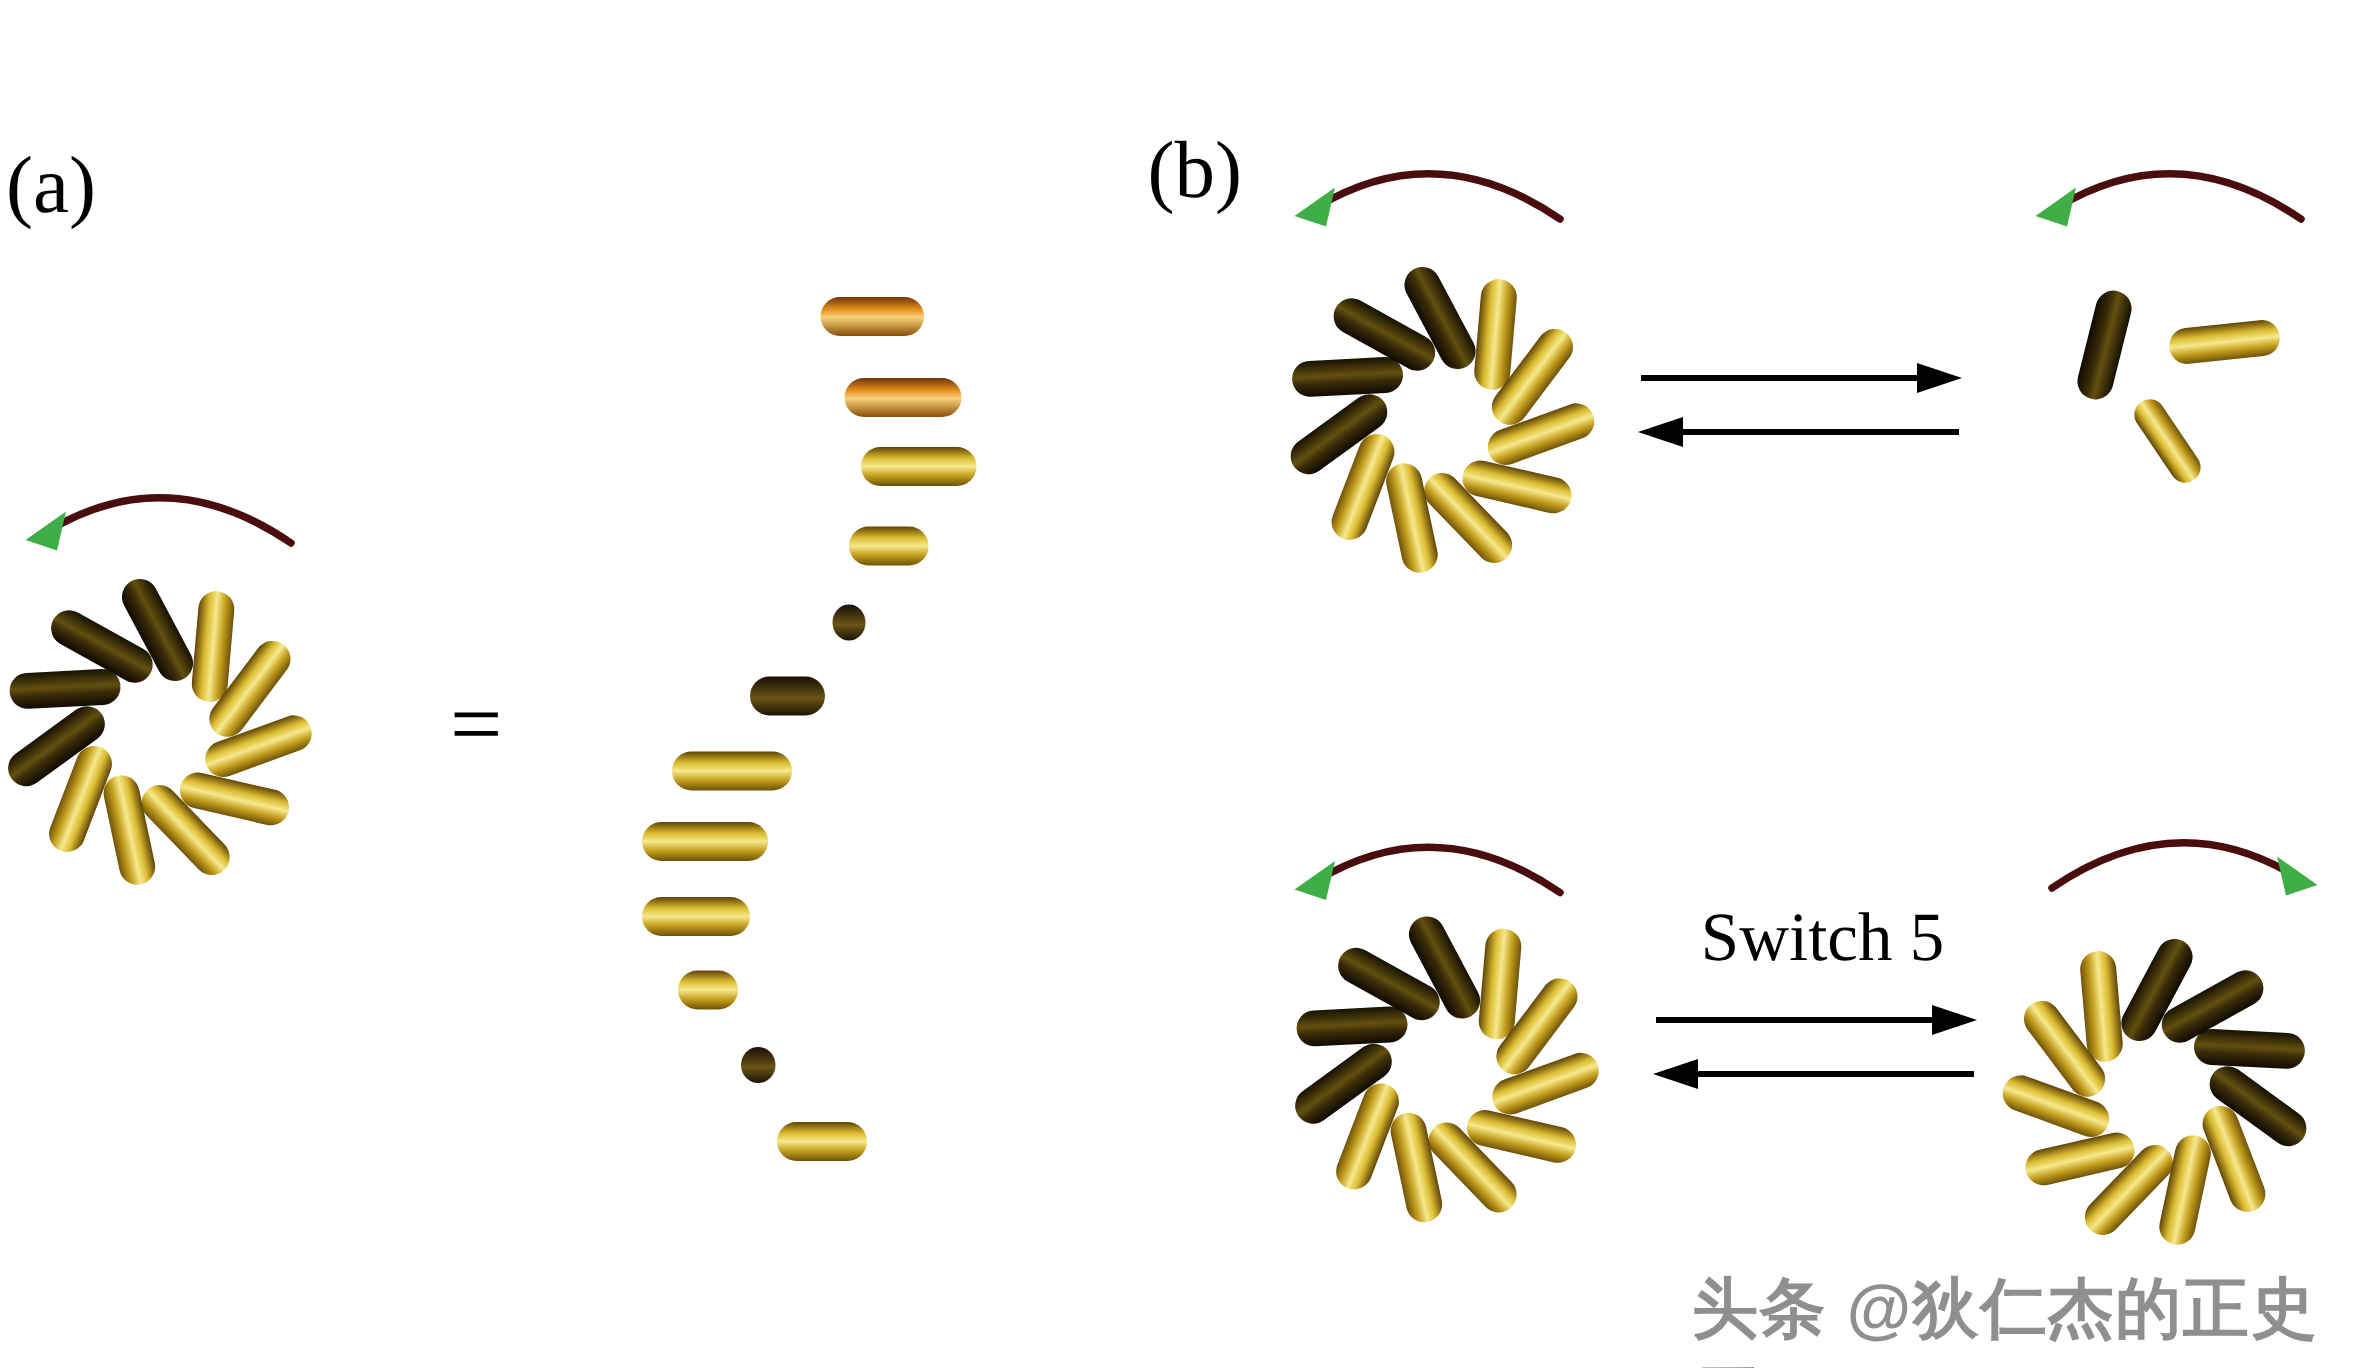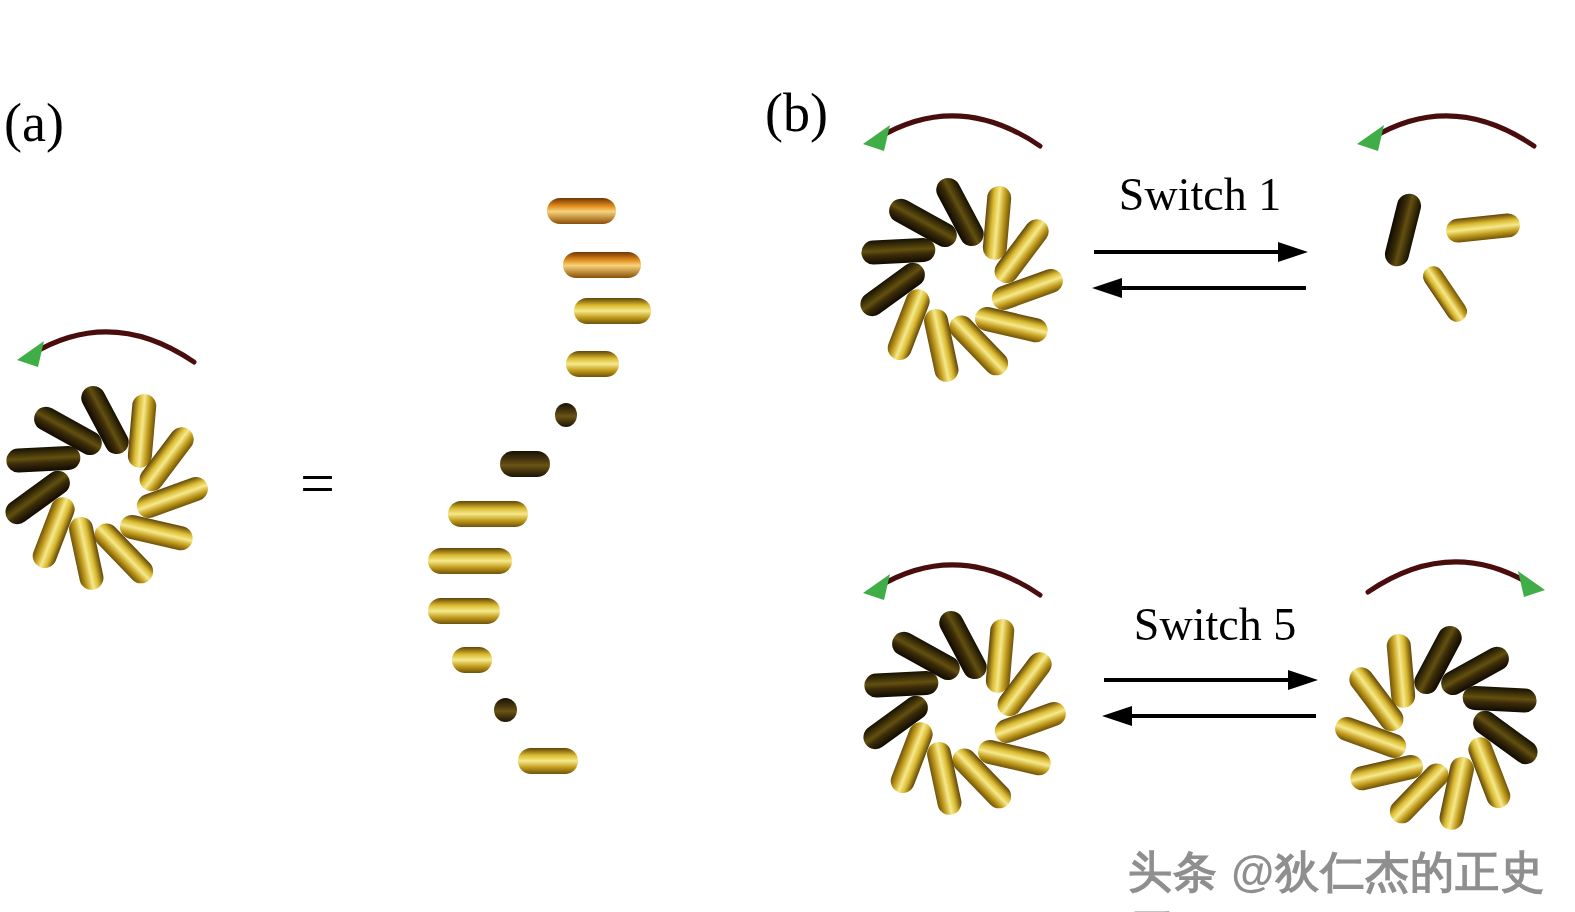--- a/index.html
+++ b/index.html
@@ -131,21 +131,20 @@
   <div class="abs panel-label" style="left:765px;top:82px;">(b)</div>
 
   <svg class="abs" style="left:858px;top:96px;" width="200" height="65" xmlns="http://www.w3.org/2000/svg">
     <use href="#arcccw"></use>
   </svg>
 
   <svg class="abs" style="left:850px;top:170px;" width="220" height="220" xmlns="http://www.w3.org/2000/svg">
     <use href="#rosette"></use>
   </svg>
 
-  <div class="abs switch-label" style="left:1085px;top:168px;">Switch 1</div>
 
   <svg class="abs" style="left:1090px;top:232px;" width="220" height="75" xmlns="http://www.w3.org/2000/svg">
     <use href="#eqarrows"></use>
   </svg>
 
   <svg class="abs" style="left:1352px;top:96px;" width="200" height="65" xmlns="http://www.w3.org/2000/svg">
     <use href="#arcccw"></use>
   </svg>
 
   <svg class="abs" style="left:1365px;top:182px;" width="170" height="160" xmlns="http://www.w3.org/2000/svg">

